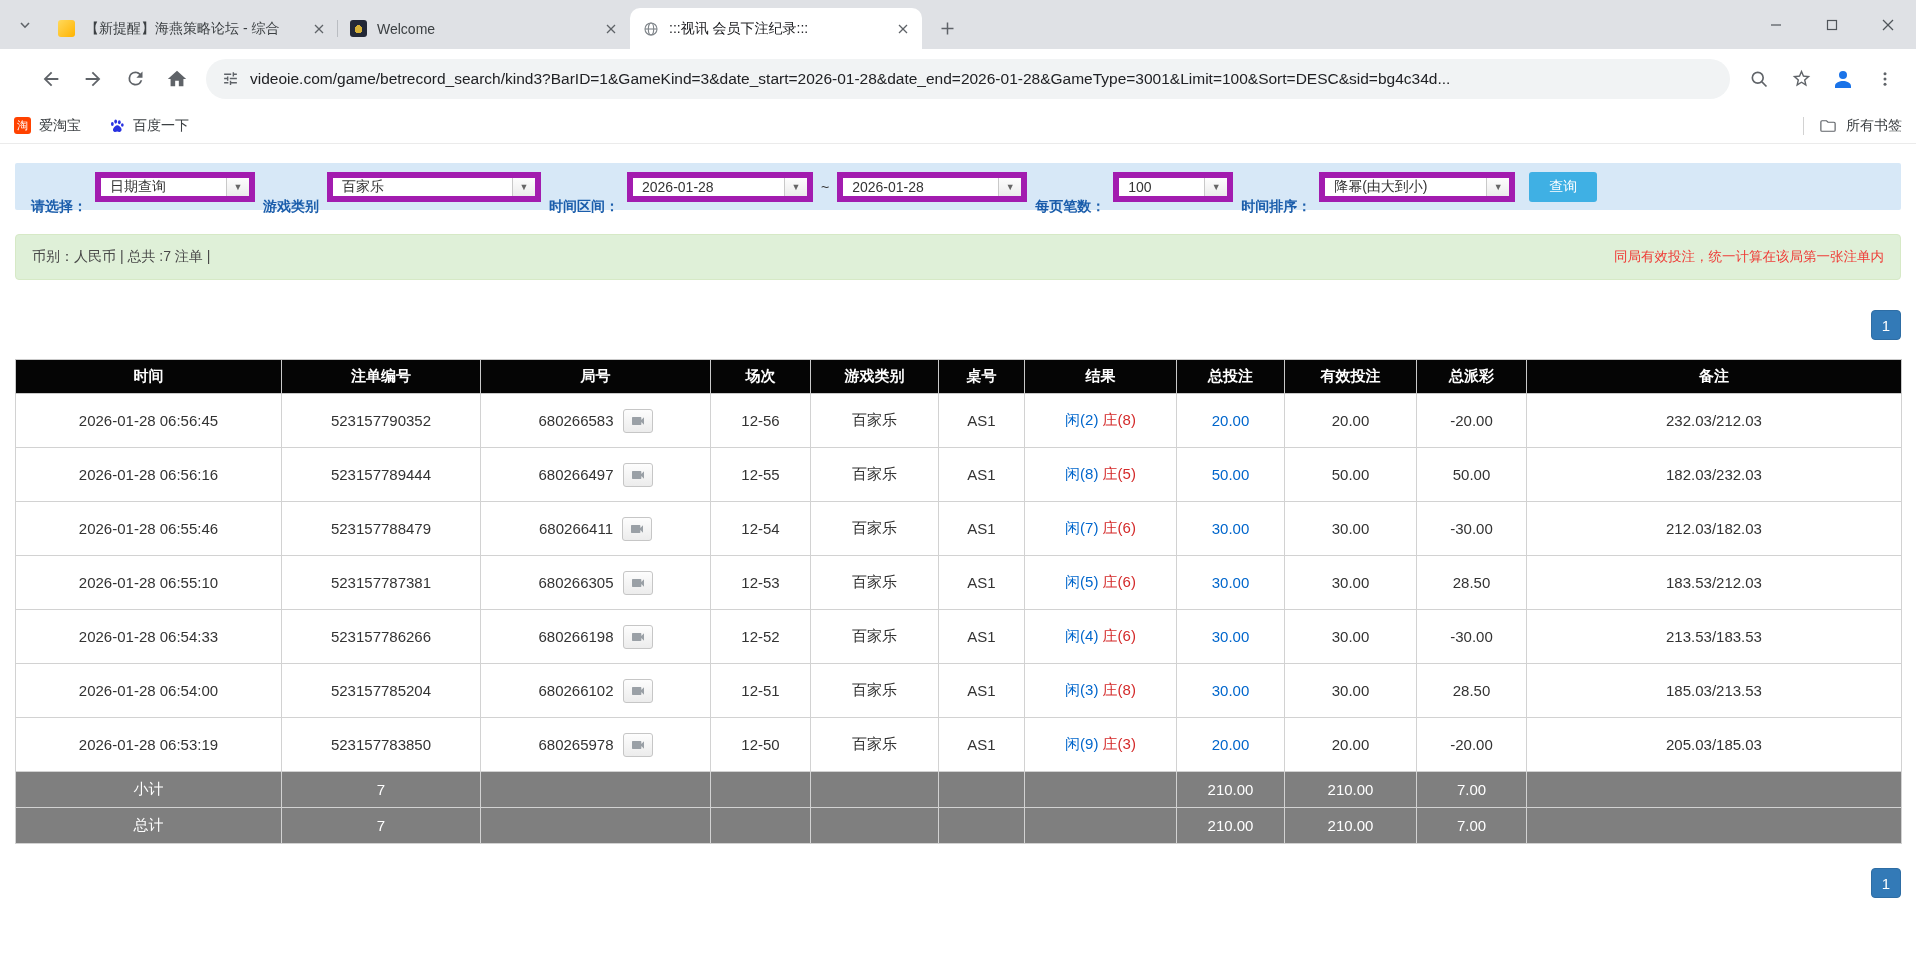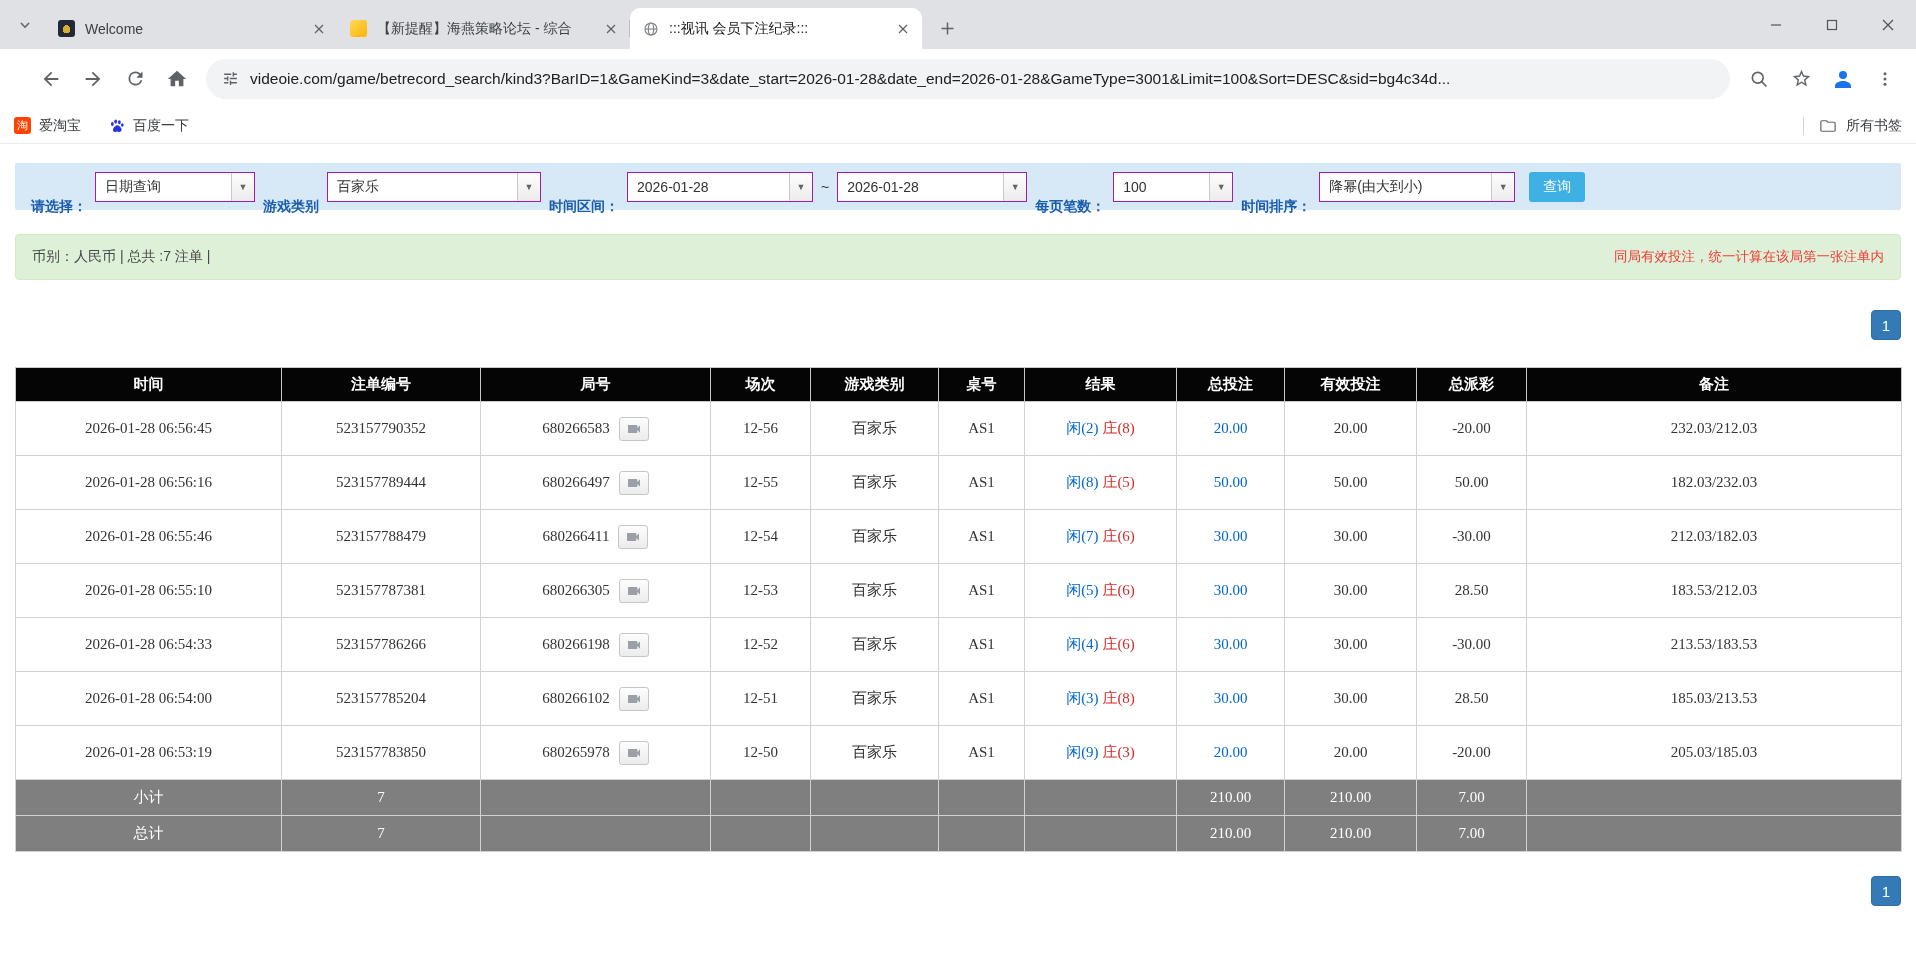--- a/index.html
+++ b/index.html
@@ -33,37 +33,37 @@
   .bm-fav-taobao { width:17px; height:17px; background:#ff4200; border-radius:3px; color:#fff; font-size:11px; display:flex; align-items:center; justify-content:center; }
   .bm-right { margin-left:auto; display:flex; align-items:center; gap:9px; cursor:pointer; }
   .bm-divider { width:1px; height:18px; background:#d2d2d2; margin-right:6px; }
 
   
   .page { padding:0 15px; }
   .page-title { font-size:21px; font-weight:500; color:#333; margin:24px 0 0 0; letter-spacing:1px; }
 
   .filter-bar { margin-top:19px; height:47px; background:#d7e8f7; border-radius:2px; display:flex; align-items:center; padding:0 16px; gap:8px; }
   .f-label { color:#1a5dab; font-weight:700; font-size:14px; white-space:nowrap;margin-top:40px; }
-  .combo { background:#fff; border:1px solid #a21caf; height:30px; display:flex; align-items:stretch; cursor:pointer; flex:none; }
+  .combo { background:#fff; border:6px solid #a21caf; height:30px; display:flex; align-items:stretch; cursor:pointer; flex:none; }
   .combo-text { flex:1; display:flex; align-items:center; padding:0 9px; font-size:14px; color:#333; white-space:nowrap; overflow:hidden; }
   .combo-arrow { width:23px; border-left:1px solid #c9c9c9; background:linear-gradient(#fdfdfd,#ececec); display:flex; align-items:center; justify-content:center; font-size:9px; color:#666; }
   .w160{width:160px} .w214{width:214px} .w186{width:186px} .w190{width:190px} .w120{width:120px} .w196{width:196px}
   .tilde { font-size:14px; color:#333; }
-  .search-btn { height:30px; padding:0 14px; background:#3fb0e4; color:#fff; border:none; border-radius:3px; font-size:14px; margin-left:6px; cursor:pointer; }
+  .search-btn { height:30px; padding:0 20px; background:#3fb0e4; color:#fff; border:none; border-radius:3px; font-size:14px; margin-left:6px; cursor:pointer; }
 
   .summary-bar { margin-top:24px; height:46px; background:#dff0d8; border:1px solid #d6e9c6; border-radius:4px; display:flex; align-items:center; justify-content:space-between; padding:0 16px; }
   .summary-left { font-size:14px; color:#484848; }
   .summary-right { font-size:13.5px; color:#ef3b36; }
 
   .pagination { display:flex; justify-content:flex-end; }
   .pagination.top { margin-top:30px; }
   .pagination.bottom { margin-top:24px; }
   .page-btn { min-width:30px; height:30px; background:#337ab7; border:1px solid #2e6da4; border-radius:4px; color:#fff; font-size:15px; display:flex; align-items:center; justify-content:center; cursor:pointer; }
 
-  table.bet-table { margin-top:27px; width:100%; border-collapse:collapse; table-layout:fixed;font-family:Liberation Serif, serif; }
+  table.bet-table { margin-top:19px; width:100%; border-collapse:collapse; table-layout:fixed; }
   .bet-table th { background:#050505; color:#fff; height:34px; font-size:15px; font-weight:700; border:1px solid #c9c9c9; }
   .bet-table tbody td { height:54px; background:#fff; color:#333; font-size:15px; text-align:center; border:1px solid #d2d2d2; padding:0 4px; }
   .bet-table tfoot td { height:36px; background:#7f7f7f; color:#fff; font-size:15px; text-align:center; border:1px solid #d2d2d2; }
   .player { color:#0066cc; }
   .banker { color:#d42a2a; }
   .amount-link { color:#0066cc; cursor:pointer; }
   td.neg { color:#f22b2b; }
   .round-wrap { display:inline-flex; align-items:center; gap:9px; }
   .cam-btn { width:30px; height:24px; border:1px solid #c6c6c6; border-radius:3px; background:linear-gradient(#fdfdfd,#ececec); display:inline-flex; align-items:center; justify-content:center; cursor:pointer; }
 </style>
@@ -71,33 +71,33 @@
 <body>
 
 <div>
   <div class="tabstrip">
     <div class="tab-search">
       <svg width="14" height="14" viewBox="0 0 14 14">
           <polyline points="3,5 7,9.2 11,5" fill="none" stroke="#5f6368" stroke-width="1.6"></polyline>
         </svg>
     </div>
     <div class="tabs">
-      <div class="tab">
-        <span class="favicon fav-welcome"></span>
-        <span class="tab-title">Welcome</span>
+      <div class="tab sep">
+        <span class="favicon fav-forum"></span>
+        <span class="tab-title">【新提醒】海燕策略论坛 - 综合</span>
         <span class="tab-close">
           <svg width="10" height="10" viewBox="0 0 10 10">
               <line x1="1" y1="1" x2="9" y2="9" stroke="#5f6368" stroke-width="1.3"></line>
               <line x1="9" y1="1" x2="1" y2="9" stroke="#5f6368" stroke-width="1.3"></line>
             </svg>
         </span>
       </div>
-      <div class="tab sep">
-        <span class="favicon fav-forum"></span>
-        <span class="tab-title">【新提醒】海燕策略论坛 - 综合</span>
+      <div class="tab">
+        <span class="favicon fav-welcome"></span>
+        <span class="tab-title">Welcome</span>
         <span class="tab-close">
           <svg width="10" height="10" viewBox="0 0 10 10">
               <line x1="1" y1="1" x2="9" y2="9" stroke="#5f6368" stroke-width="1.3"></line>
               <line x1="9" y1="1" x2="1" y2="9" stroke="#5f6368" stroke-width="1.3"></line>
             </svg>
         </span>
       </div>
       <div class="tab active">
         <span class="favicon fav-globe">
           <svg width="16" height="16" viewBox="0 0 24 24" fill="none" stroke="#80868b" stroke-width="1.7">

